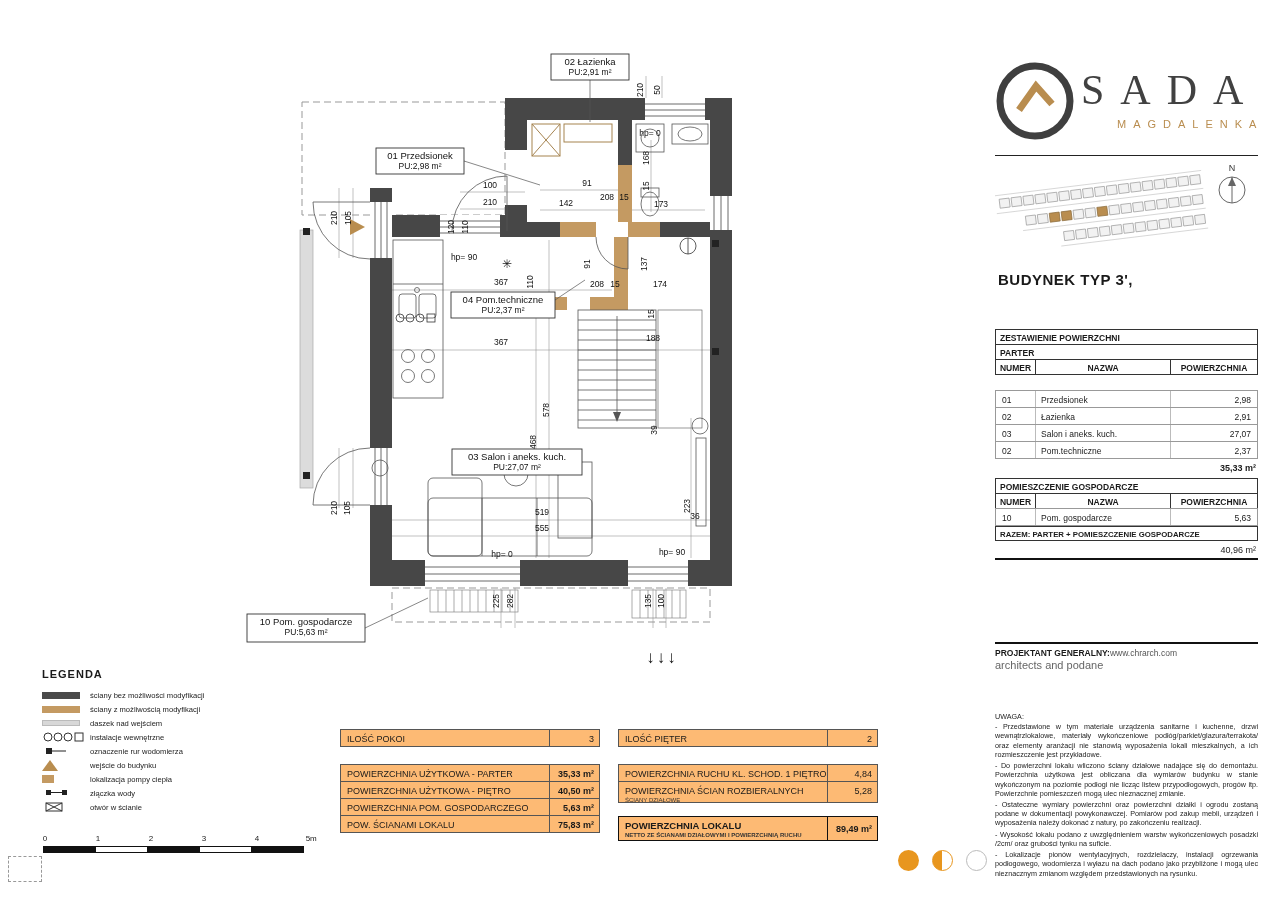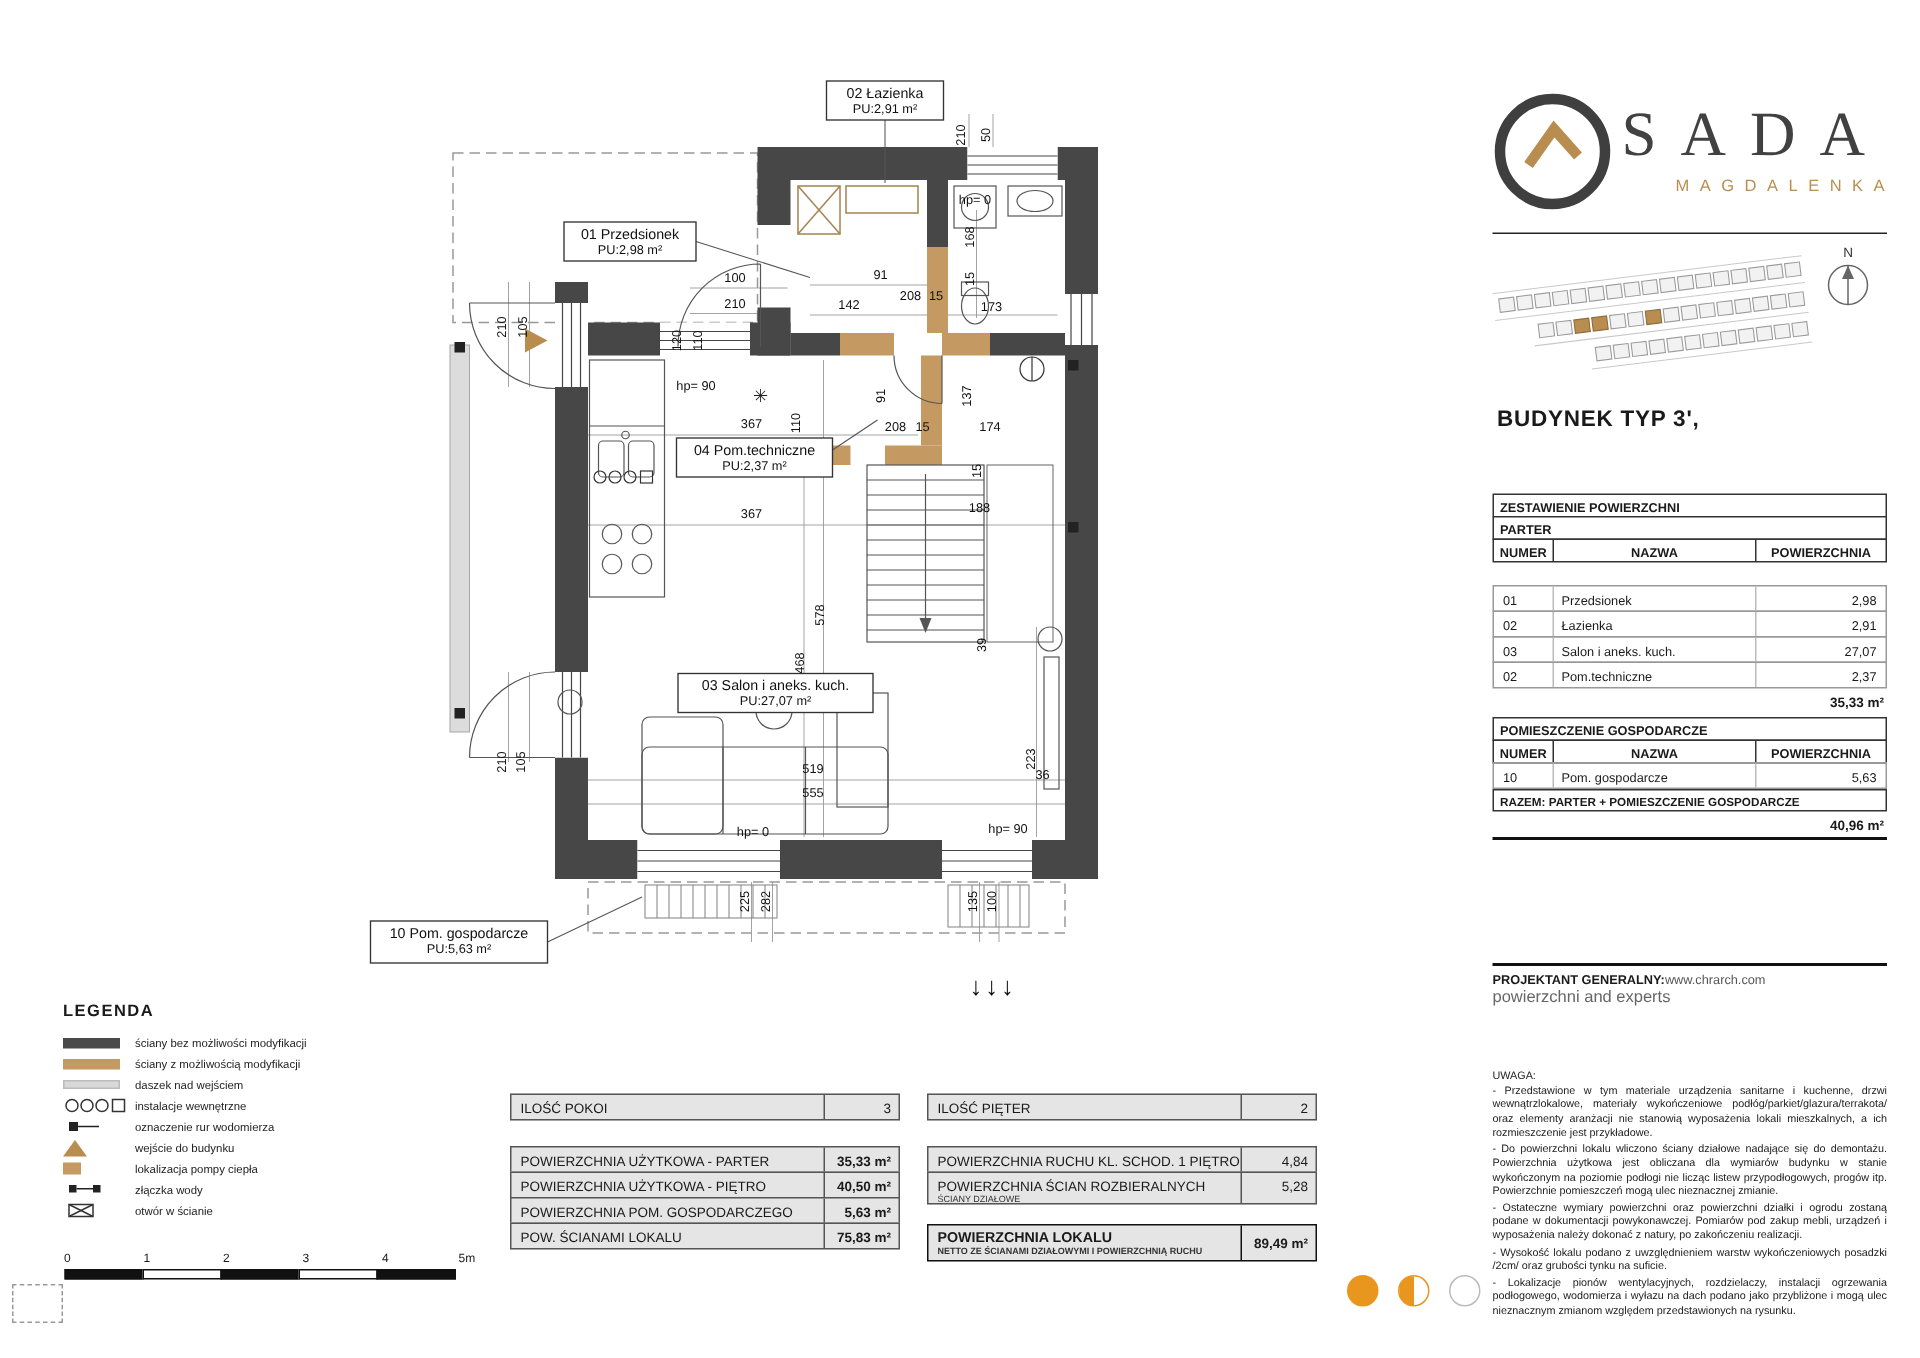--- a/index.html
+++ b/index.html
@@ -36,21 +36,21 @@
   .sb-labels span{position:absolute;top:0;transform:translateX(-30%)}
   .sb-bar{display:flex;margin-top:2px}
   .sb-seg{width:53px;height:7px;border:1px solid #111;margin-left:-1px}
   .sb-seg.f{background:#111}
   .sb-seg.e{background:#fff}
 
   .corner-dash{left:8px;top:856px;width:34px;height:26px;border:1px dashed #999}
 
   
   .stat{position:absolute;width:260px}
-  .trow2{display:flex;border:1px solid #555;margin-top:-1px;background:#e5e5e5}
+  .trow2{display:flex;border:1px solid #555;margin-top:-1px;background:#fdba74}
   .trow2 .lbl{flex:1;font-size:9px;padding:4px 0 0 6px}
   .trow2 .lbl .sub{display:block;font-size:6px;color:#333;margin-top:1px}
   .trow2 .val{width:50px;border-left:1px solid #555;font-size:9px;text-align:right;
               padding:4px 5px 0 0}
   .trow2 .val.b,.trow2 .lbl.b{font-weight:bold}
   .trow2.h18{height:18px}.trow2.h22{height:22px}
   .trow2.total{border:1.6px solid #111;height:25px}
   .trow2.total .lbl{font-weight:bold;font-size:9.5px;padding-top:3px}
   .trow2.total .val{font-weight:bold;border-left:1.6px solid #111;padding-top:7px}
 
@@ -70,21 +70,21 @@
   .th-name{flex:1;border-right:1px solid #333}
   .th-area{width:86px}
   .datarows{margin-top:16px}
   .drow{display:flex;border:1px solid #999;margin-top:-1px;height:18px}
   .drow span{padding-top:4px}
   .d-num{width:40px;padding-left:6px;border-right:1px solid #bbb}
   .d-name{flex:1;padding-left:5px;border-right:1px solid #bbb}
   .d-area{width:86px;text-align:right;padding-right:6px}
   .subtotal{font-size:9px;font-weight:bold;text-align:right;padding:4px 2px 6px 0}
   .razem{border:1px solid #333;font-weight:bold;font-size:7.8px;padding:3px 0 2px 4px;height:15px}
-  .razem-val{font-size:9px;font-weight:bold;text-align:right;padding:4px 2px 3px 0;border-bottom:2px solid #111}
+  .razem-val{font-size:9px;font-weight:normal;text-align:right;padding:4px 2px 3px 0;border-bottom:2px solid #111}
 
   .designer{position:absolute;left:0;top:642px;width:263px;border-top:2px solid #111;padding-top:4px}
   .desrow{display:flex;justify-content:flex-start;font-size:8.5px}
   .des-label{font-weight:bold}
   .des-web{color:#555}
   .des-name{font-size:20px;font-weight:bold;color:#222;margin-top:4px;letter-spacing:0.2px}
   .des-tag{font-size:11px;color:#666;margin-top:1px}
 
   .uwaga{position:absolute;left:0;top:712px;width:263px;font-size:7.2px;line-height:1.28;
          color:#222;text-align:justify}
@@ -612,21 +612,21 @@
       </div>
     <div class="razem">RAZEM: PARTER + POMIESZCZENIE GOSPODARCZE</div>
     <div class="razem-val">40,96 m²</div>
   </div>
 
   <div class="designer">
     <div class="desrow">
       <span class="des-label">PROJEKTANT GENERALNY:</span>
       <span class="des-web">www.chrarch.com</span>
     </div>
-    <div class="des-tag">powierzchni and experts</div>
+    <div class="des-tag">architects and podane</div>
   </div>
 
   <div class="uwaga">
     <span class="ut">UWAGA:</span>
     <div id="uwaga-paras">
         <p>- Przedstawione w tym materiale urządzenia sanitarne i kuchenne, drzwi wewnątrzlokalowe, materiały wykończeniowe podłóg/parkiet/glazura/terrakota/ oraz elementy aranżacji nie stanowią wyposażenia lokali mieszkalnych, a ich rozmieszczenie jest przykładowe.</p>
         <p>- Do powierzchni lokalu wliczono ściany działowe nadające się do demontażu. Powierzchnia użytkowa jest obliczana dla wymiarów budynku w stanie wykończonym na poziomie podłogi nie licząc listew przypodłogowych, progów itp. Powierzchnie pomieszczeń mogą ulec nieznacznej zmianie.</p>
         <p>- Ostateczne wymiary powierzchni oraz powierzchni działki i ogrodu zostaną podane w dokumentacji powykonawczej. Pomiarów pod zakup mebli, urządzeń i wyposażenia należy dokonać z natury, po zakończeniu realizacji.</p>
         <p>- Wysokość lokalu podano z uwzględnieniem warstw wykończeniowych posadzki /2cm/ oraz grubości tynku na suficie.</p>
         <p>- Lokalizacje pionów wentylacyjnych, rozdzielaczy, instalacji ogrzewania podłogowego, wodomierza i wyłazu na dach podano jako przybliżone i mogą ulec nieznacznym zmianom względem przedstawionych na rysunku.</p>

